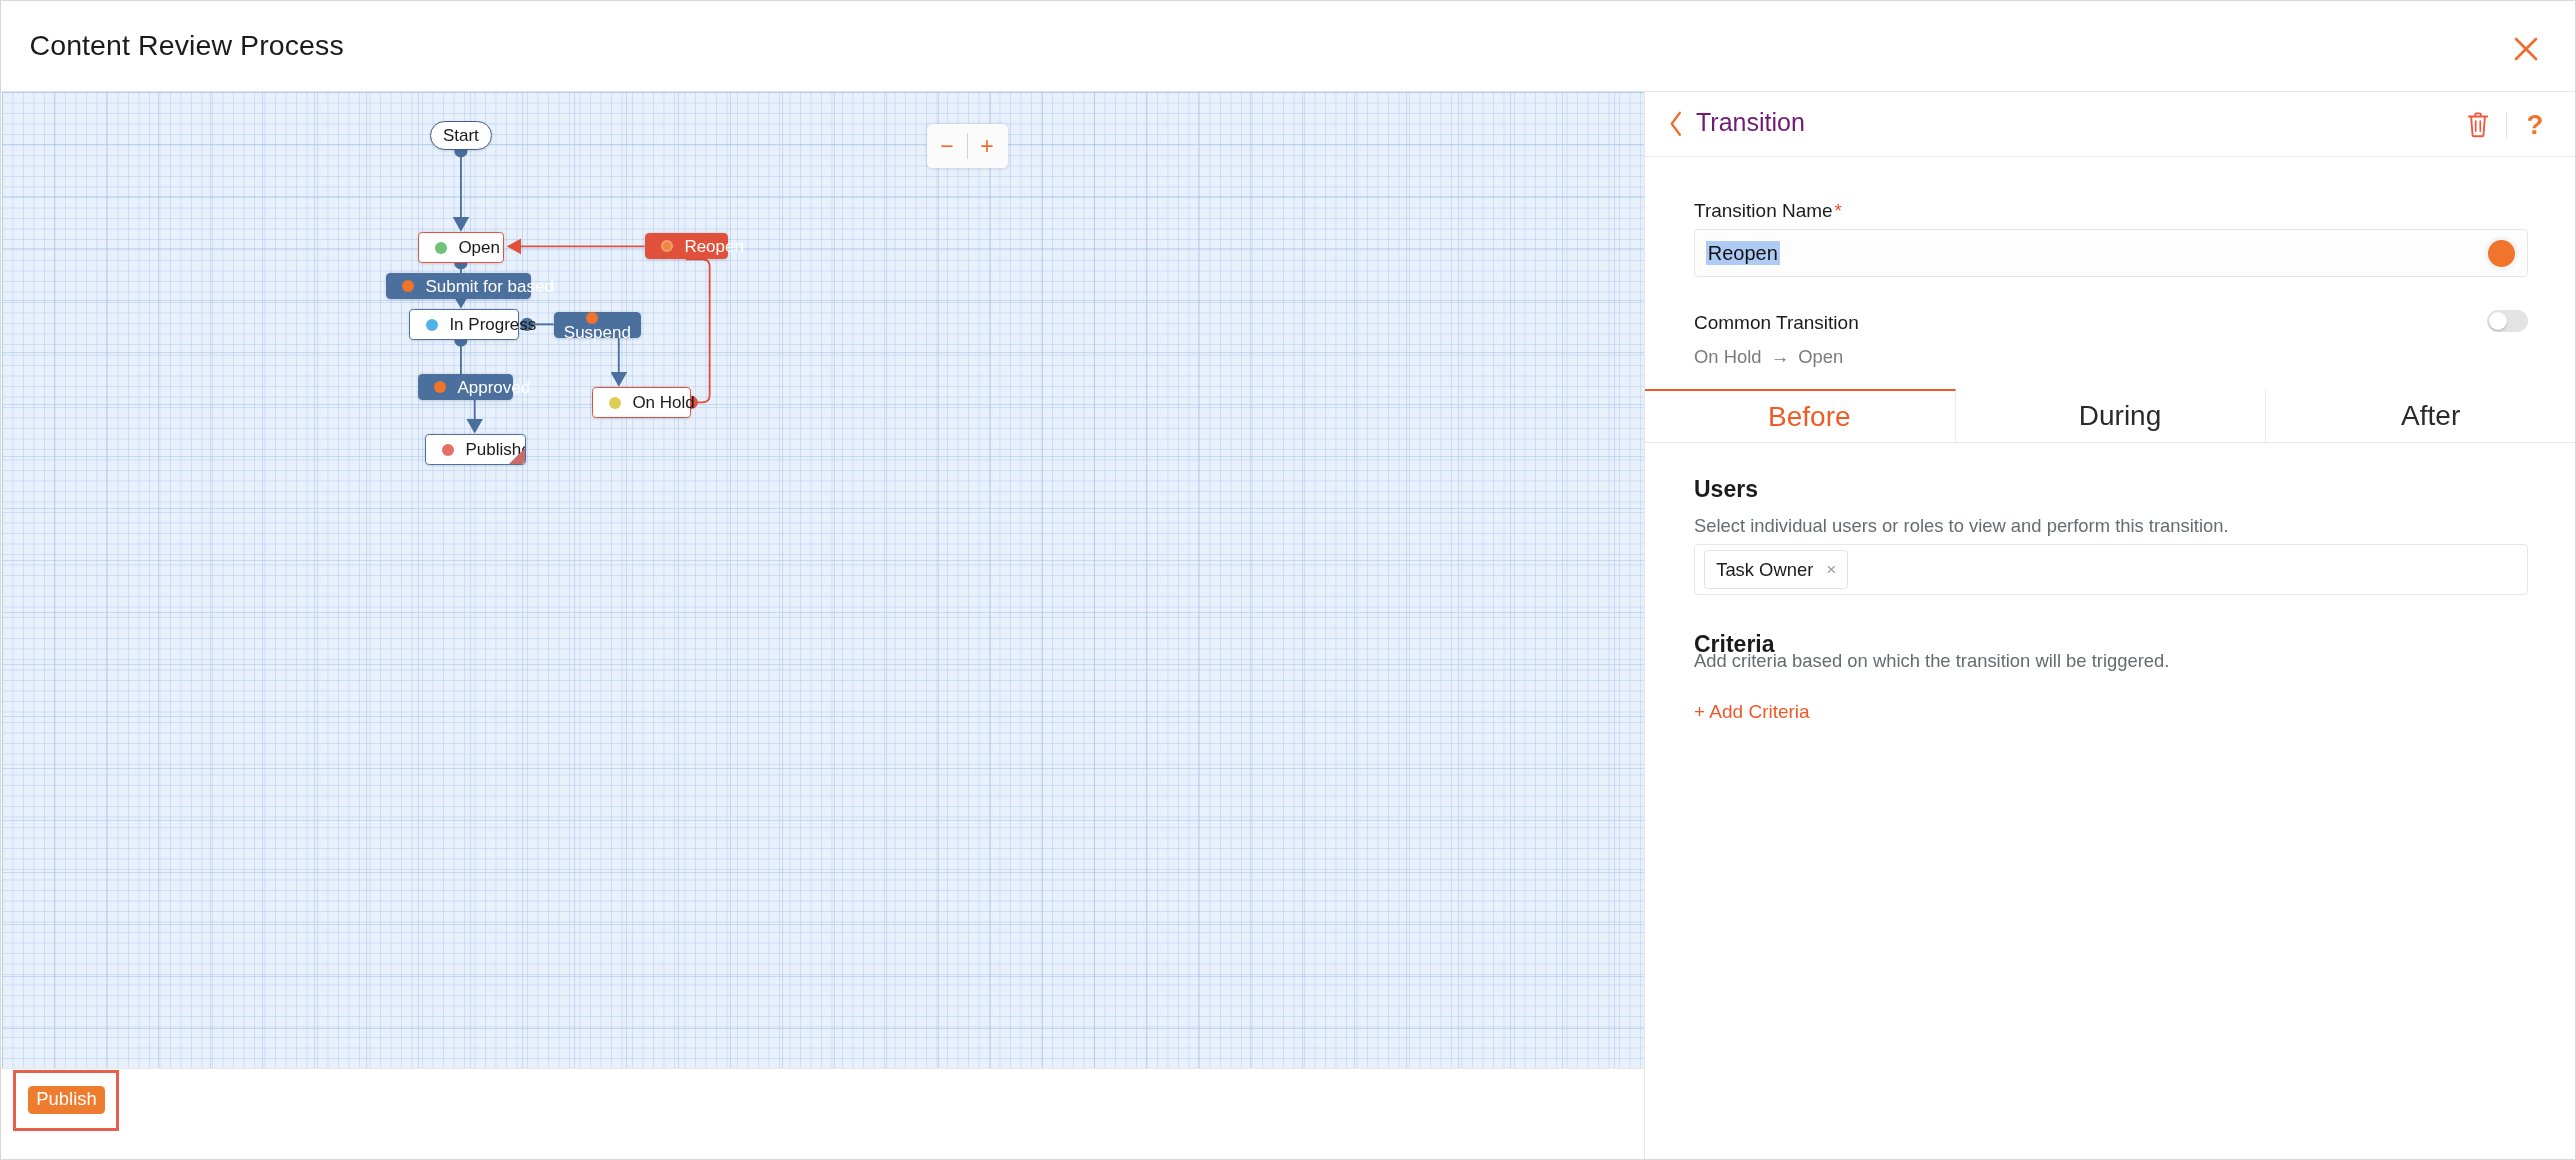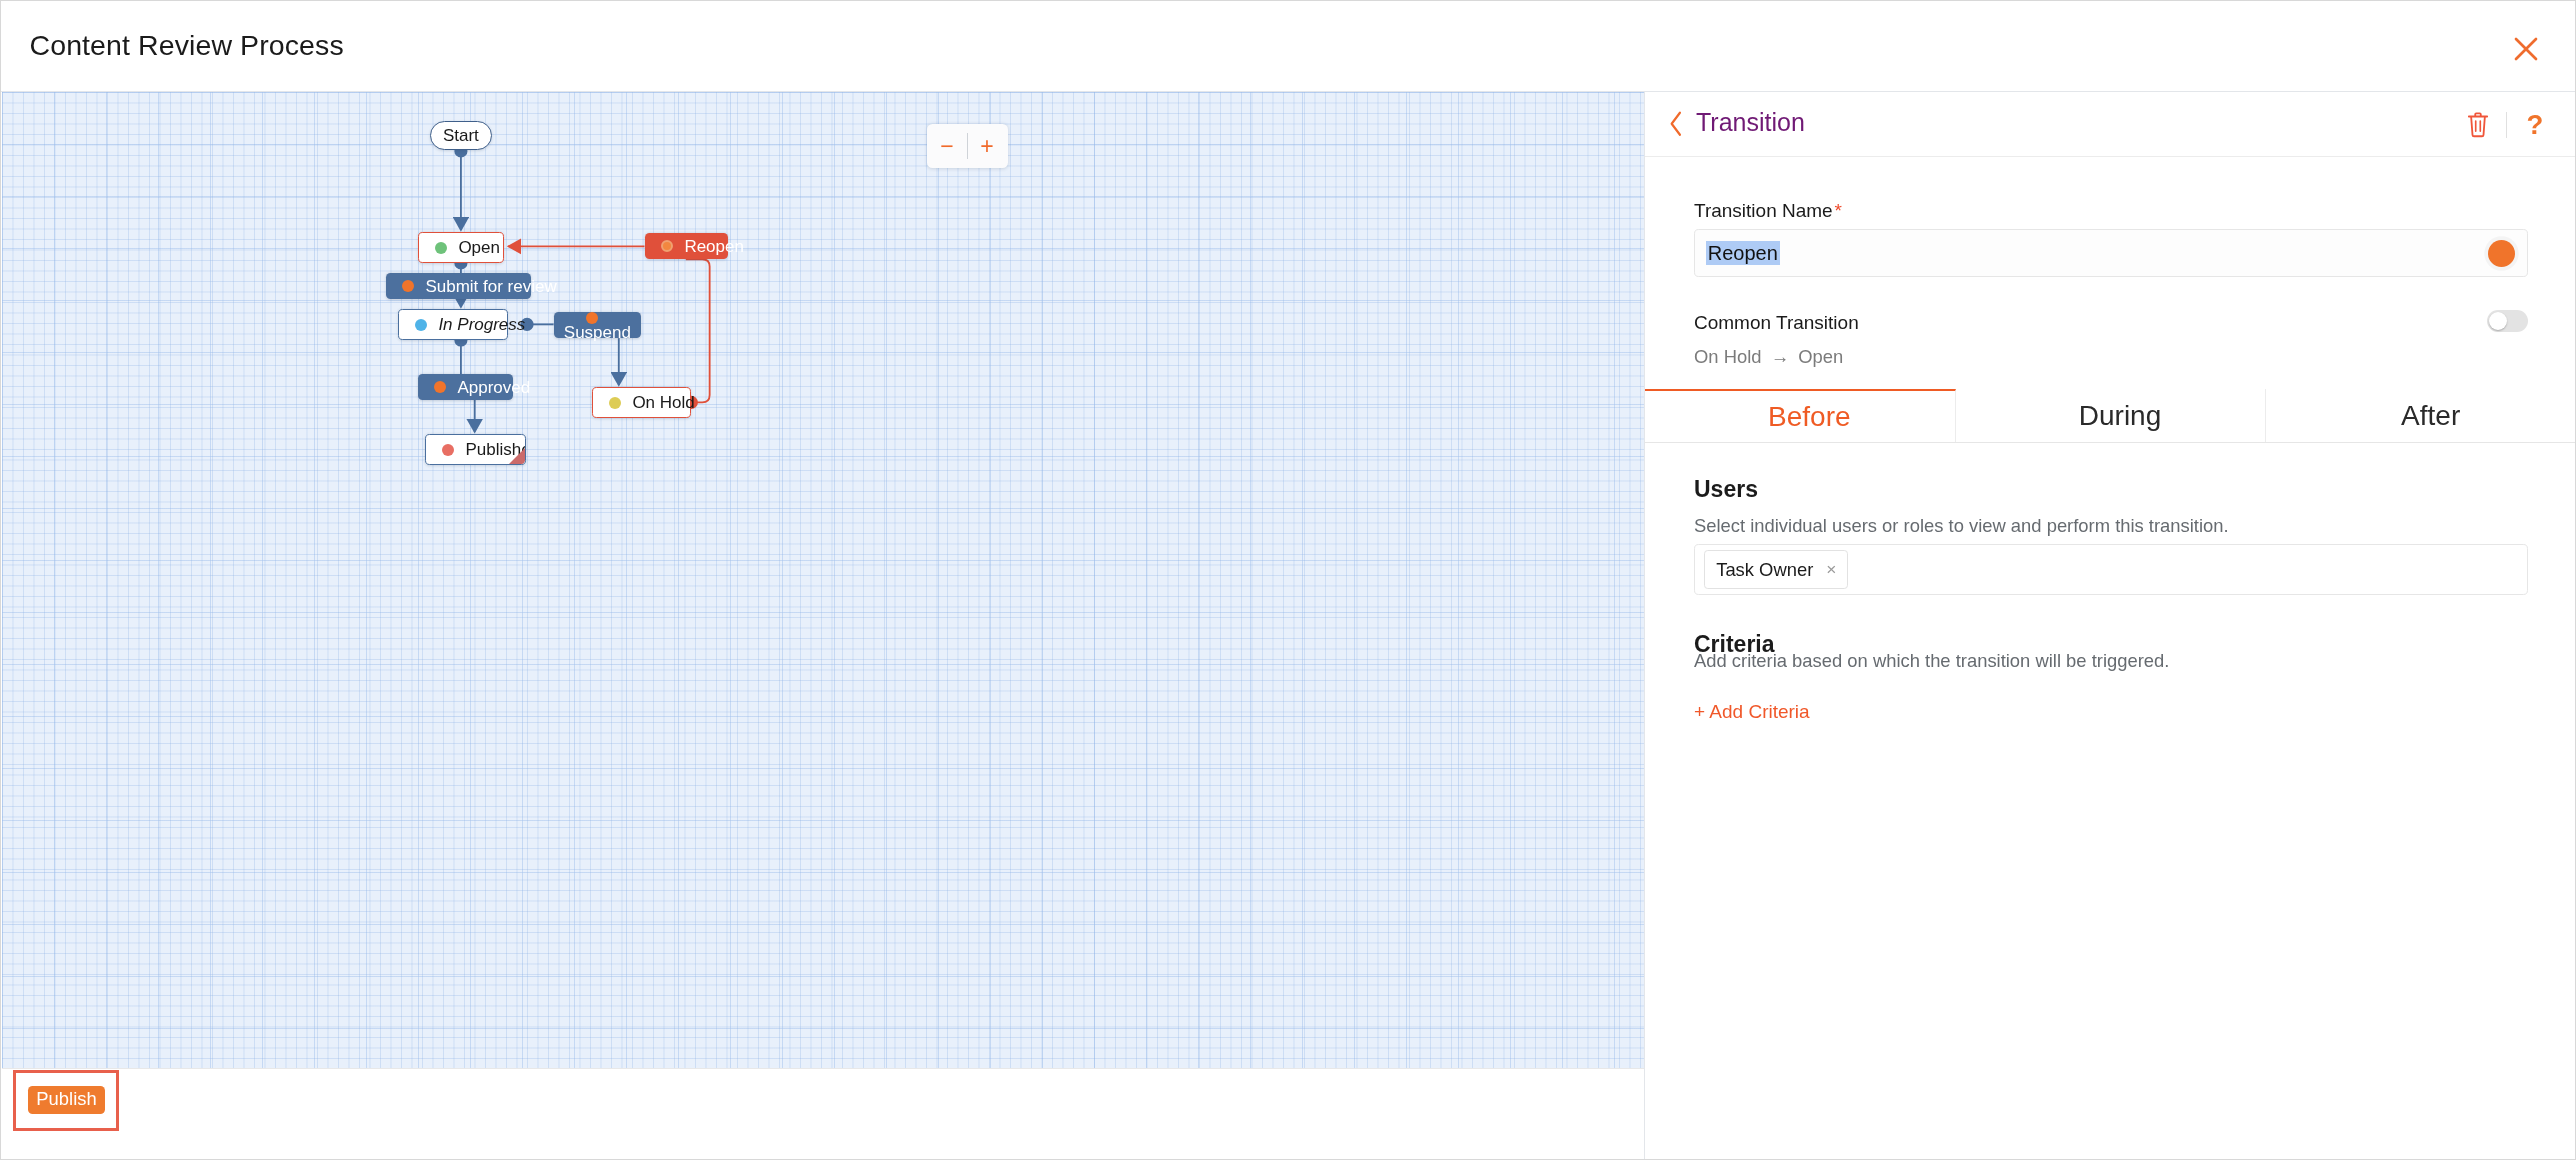--- a/index.html
+++ b/index.html
@@ -483,24 +483,24 @@
       <span class="node-label">Start</span>
     </div>
 
     <div class="node state sel" style="left:416px;top:140px;width:86px;height:31px;">
       <span class="dot" style="background:#6ec27a;"></span>
       <span class="node-label">Open</span>
     </div>
 
     <div class="node trans" style="left:384px;top:181px;width:145px;height:26px;">
       <span class="dot" style="background:#f0742b;"></span>
-      <span class="node-label">Submit for review</span>
-    </div>
-
-    <div class="node state" style="left:396px;top:217px;width:110px;height:31px;font-style:italic;">
+      <span class="node-label">Submit for based</span>
+    </div>
+
+    <div class="node state" style="left:407px;top:217px;width:110px;height:31px;">
       <span class="dot" style="background:#4fb3e8;"></span>
       <span class="node-label">In Progress</span>
     </div>
 
     <div class="node trans" style="left:552px;top:220px;width:87px;height:26px;flex-direction:column;">
       <span class="dot" style="background:#f0742b;"></span>
       <span class="node-label">Suspend</span>
     </div>
 
     <div class="node trans" style="left:416px;top:282px;width:95px;height:26px;">

